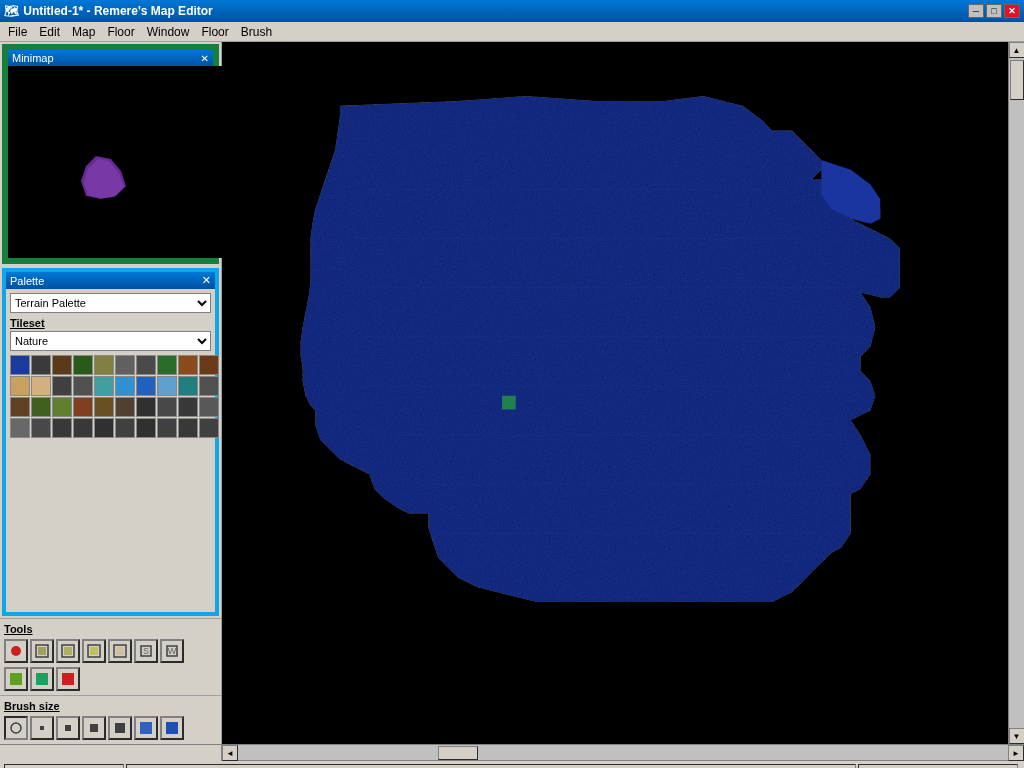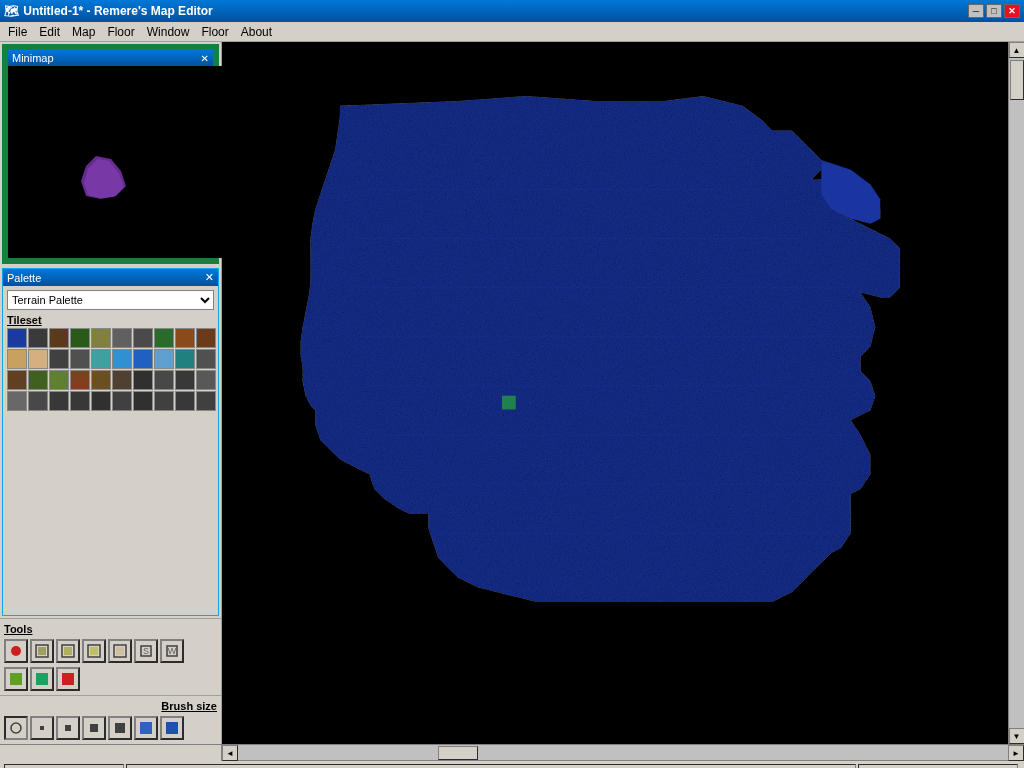--- a/index.html
+++ b/index.html
@@ -91,21 +91,21 @@
     #minimap-blob {
       position: absolute;
       left: 68px;
       top: 85px;
       width: 55px;
       height: 50px;
     }
 
     
     #palette-panel {
-      border: 1px solid #0ea5e9;
+      border: 4px solid #0ea5e9;
       margin: 2px;
       background: #d4d0c8;
       flex: 1;
     }
     #palette-title {
       background: linear-gradient(to bottom, #0078d7, #0050a0);
       color: white;
       padding: 2px 4px;
       font-size: 11px;
       display: flex;
@@ -181,21 +181,20 @@
     #brush-section {
       padding: 4px;
       border-top: 1px solid #a0a0a0;
     }
     #brush-title {
       font-size: 11px;
       font-weight: bold;
       margin-bottom: 4px;
       color: #000;
       text-decoration: underline;
-      text-align: right;
     }
     #brush-row {
       display: flex;
       gap: 2px;
     }
     .brush-btn {
       width: 24px;
       height: 24px;
       background: #d4d0c8;
       border: 2px outset #808080;
@@ -330,21 +329,21 @@
   </div>
 </div>
 
 <div id="menu-bar">
   <span class="menu-item">File</span>
   <span class="menu-item">Edit</span>
   <span class="menu-item">Map</span>
   <span class="menu-item">Floor</span>
   <span class="menu-item">Window</span>
   <span class="menu-item">Floor</span>
-  <span class="menu-item">About</span>
+  <span class="menu-item">Brush</span>
 </div>
 
 <div id="main-layout">
 
   <div id="left-panel">
 
     <div id="minimap-panel">
       <div id="minimap-title">
         <span>Minimap</span>
         <span id="minimap-close">✕</span>
@@ -362,20 +361,25 @@
         <span>Palette</span>
         <span>✕</span>
       </div>
       <div id="palette-content">
         <div class="dropdown-wrapper">
           <select>
             <option>Terrain Palette</option>
           </select>
         </div>
         <div class="section-label">Tileset</div>
+        <div class="dropdown-wrapper">
+          <select>
+            <option>Nature</option>
+          </select>
+        </div>
         <div id="tileset-grid">
         <div class="tile-cell" style="background: rgb(26, 58, 159);"></div>
             <div class="tile-cell" style="background: rgb(58, 58, 58);"></div>
             <div class="tile-cell" style="background: rgb(90, 58, 26);"></div>
             <div class="tile-cell" style="background: rgb(42, 90, 26);"></div>
             <div class="tile-cell" style="background: rgb(128, 128, 64);"></div>
             <div class="tile-cell" style="background: rgb(96, 96, 96);"></div>
             <div class="tile-cell" style="background: rgb(74, 74, 74);"></div>
             <div class="tile-cell" style="background: rgb(42, 106, 42);"></div>
             <div class="tile-cell" style="background: rgb(138, 74, 26);"></div>

